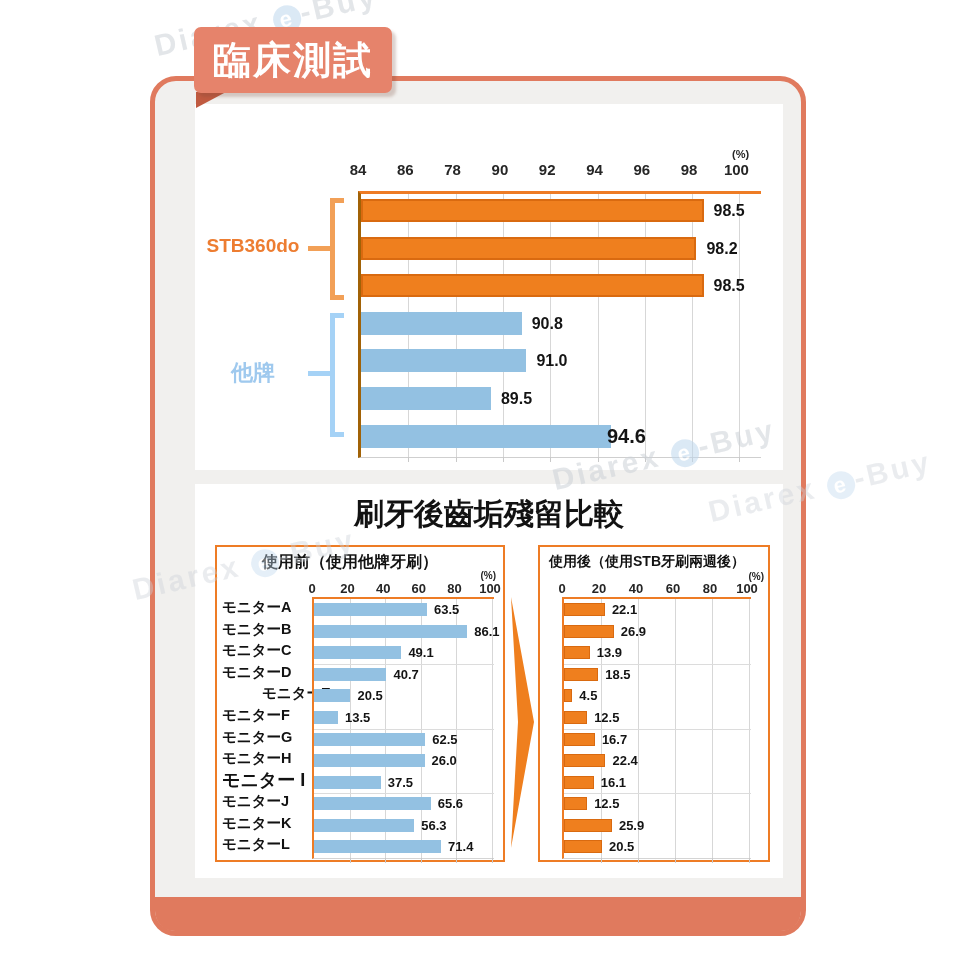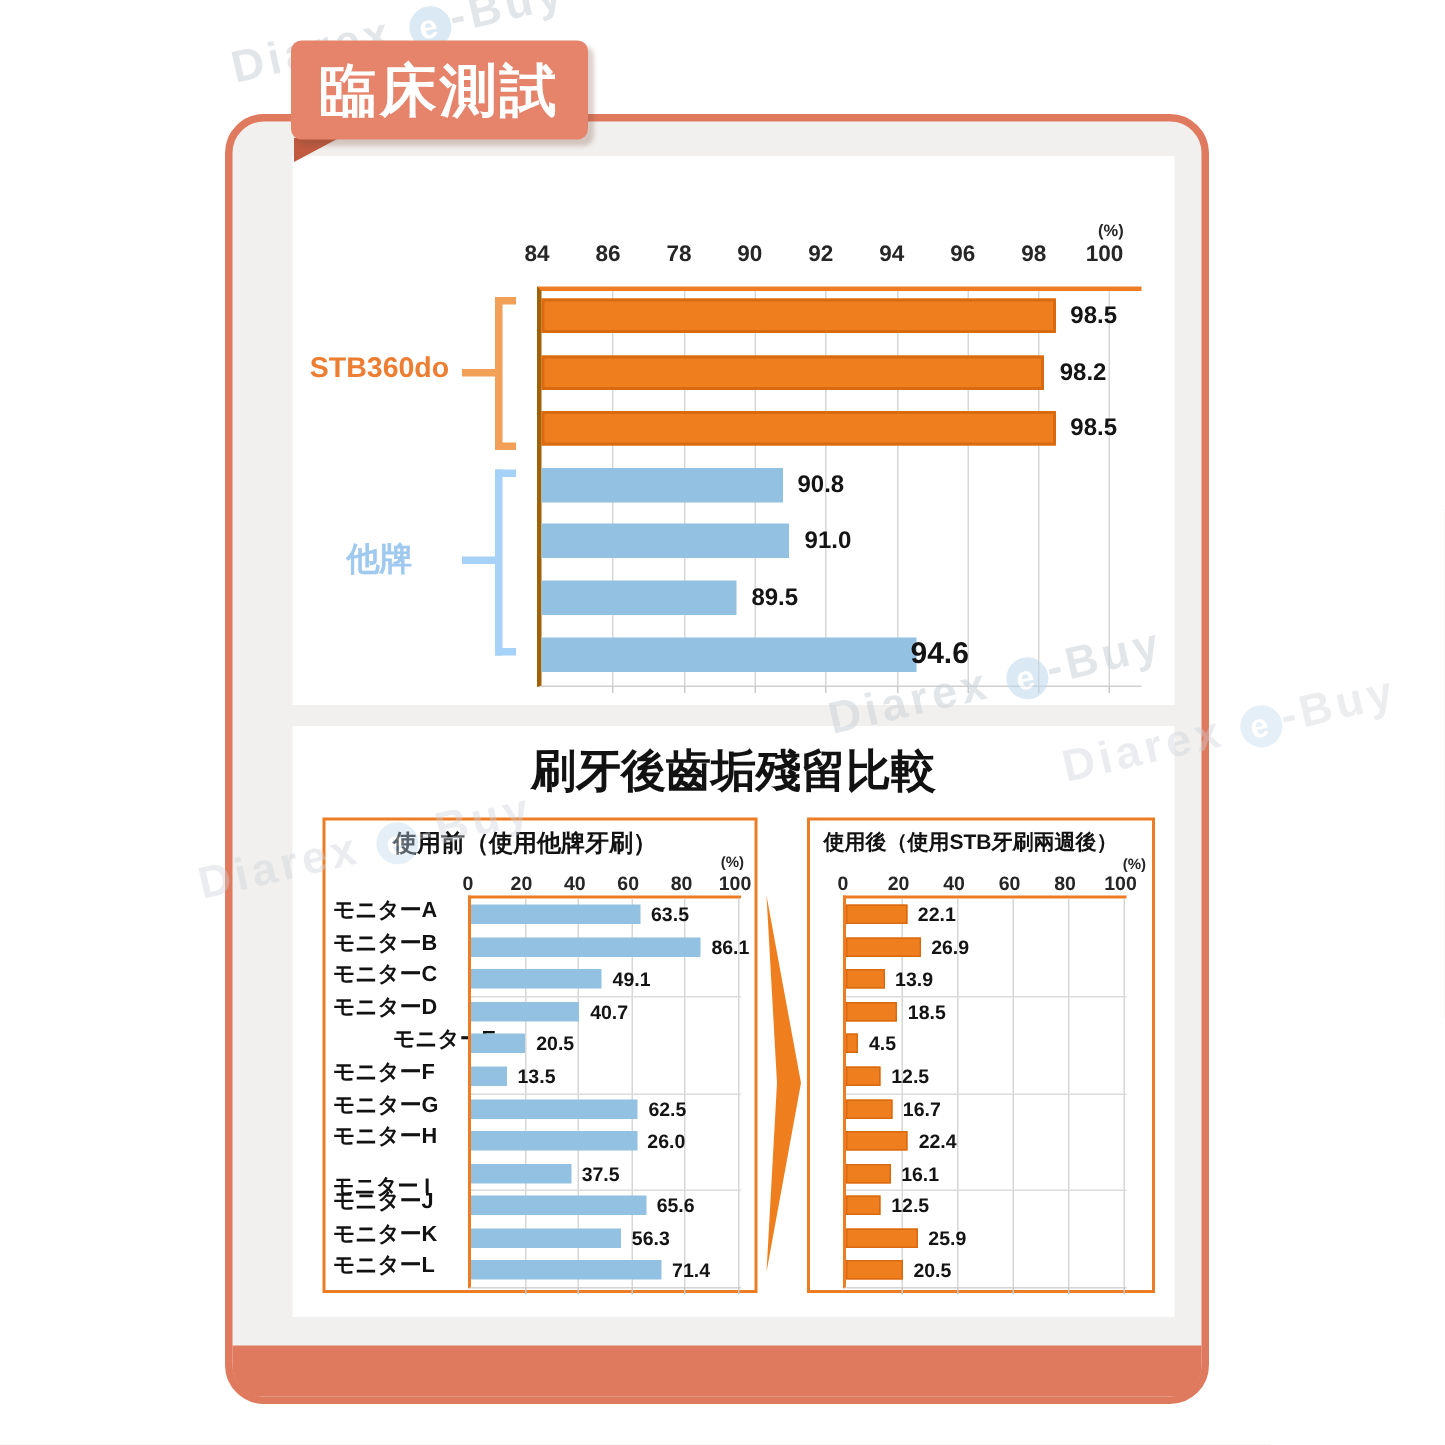--- a/index.html
+++ b/index.html
@@ -135,21 +135,21 @@
       </div>
     <div class="abs" style="left:5px;top:50px;width:90px;height:259px;">
         <div class="rowlabel" style="left: 0px; top: 0px; height: 21.5833px; line-height: 21.5833px; font-size: 14.5px;">モニターA</div>
         <div class="rowlabel" style="left: 0px; top: 21.5833px; height: 21.5833px; line-height: 21.5833px; font-size: 14.5px;">モニターB</div>
         <div class="rowlabel" style="left: 0px; top: 43.1667px; height: 21.5833px; line-height: 21.5833px; font-size: 14.5px;">モニターC</div>
         <div class="rowlabel" style="left: 0px; top: 64.75px; height: 21.5833px; line-height: 21.5833px; font-size: 14.5px;">モニターD</div>
         <div class="rowlabel" style="left: 0px; top: 86.3333px; height: 21.5833px; line-height: 21.5833px; font-size: 14.5px; margin-left: 40px;">モニターE</div>
         <div class="rowlabel" style="left: 0px; top: 107.917px; height: 21.5833px; line-height: 21.5833px; font-size: 14.5px;">モニターF</div>
         <div class="rowlabel" style="left: 0px; top: 129.5px; height: 21.5833px; line-height: 21.5833px; font-size: 14.5px;">モニターG</div>
         <div class="rowlabel" style="left: 0px; top: 151.083px; height: 21.5833px; line-height: 21.5833px; font-size: 14.5px;">モニターH</div>
-        <div class="rowlabel" style="left: 0px; top: 172.667px; height: 21.5833px; line-height: 21.5833px; font-size: 14px; margin-top: 10px;">モニター I</div>
+        <div class="rowlabel" style="left: 0px; top: 172.667px; height: 21.5833px; line-height: 21.5833px; font-size: 18px;">モニター I</div>
         <div class="rowlabel" style="left: 0px; top: 194.25px; height: 21.5833px; line-height: 21.5833px; font-size: 14.5px;">モニターJ</div>
         <div class="rowlabel" style="left: 0px; top: 215.833px; height: 21.5833px; line-height: 21.5833px; font-size: 14.5px;">モニターK</div>
         <div class="rowlabel" style="left: 0px; top: 237.417px; height: 21.5833px; line-height: 21.5833px; font-size: 14.5px;">モニターL</div>
       </div>
     <div class="plot" style="left:95px;top:50px;width:180px;height:259px;border-top:2px solid #EE7C25;border-left:2px solid #EE7C25;border-bottom:1px solid #D4D4D4;">
         <div class="grid-v" style="left: 35.6px;"></div>
         <div class="tick-stub" style="left: 35.6px;"></div>
         <div class="grid-v" style="left: 71.2px;"></div>
         <div class="tick-stub" style="left: 71.2px;"></div>
         <div class="grid-v" style="left: 106.8px;"></div>

